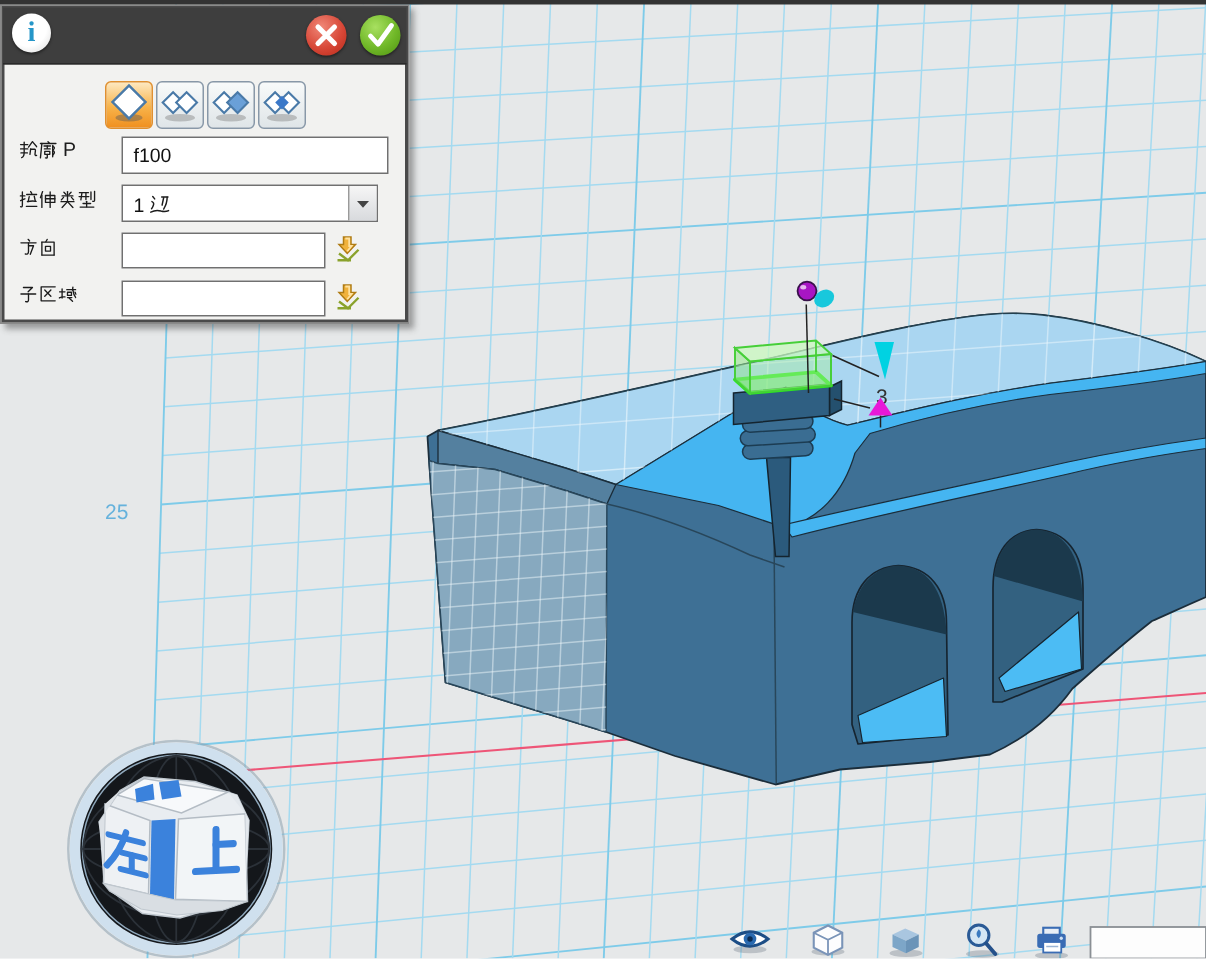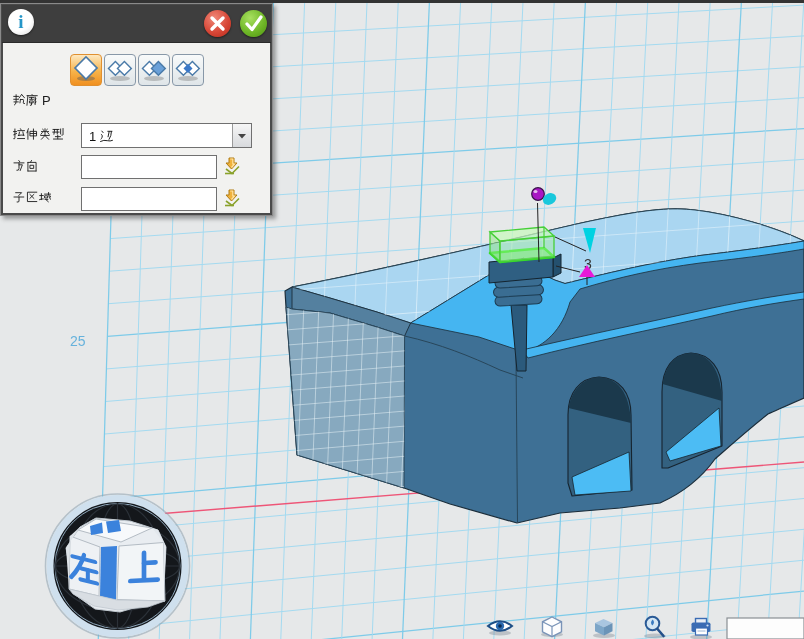--- a/index.html
+++ b/index.html
@@ -347,20 +347,21 @@
               <path d="M30,44 H62"></path>
               <path d="M32,58 H60 V74 H32 Z"></path>
               <path d="M46,74 V92 Q46,96 36,94"></path>
               <path d="M76,24 V88"></path>
               <path d="M76,30 Q94,36 78,50"></path>
               <path d="M76,54 Q94,60 78,76"></path>
             </g>
           </svg>
           <span style="font-family:'Liberation Sans',sans-serif;font-size:13px;color:#1c1c1c;margin-left:3px">P</span>
         </span></div>
+ <div style="position:absolute;left:80px;top:87px;width:169px;height:23px;background:#fff;border:1px solid #707070;font-family:'Liberation Sans',sans-serif;font-size:13px;color:#111;line-height:23px;padding-left:7px">f100</div>
  <div style="position:absolute;left:12px;top:122px"><span style="display:inline-flex;align-items:center;gap:1px">
           <svg width="12" height="12" viewBox="0 0 100 100" style="display:block">
             <g transform="translate(0,0) scale(1.0) " fill="none" stroke="#1c1c1c" stroke-width="7.5" stroke-linecap="round" stroke-linejoin="round">
               <path d="M16,8 V82 Q16,94 6,90"></path>
               <path d="M4,30 H30"></path>
               <path d="M6,56 Q18,50 30,46"></path>
               <path d="M62,6 L68,16"></path>
               <path d="M40,22 H96"></path>
               <path d="M54,34 L48,62"></path>
               <path d="M82,32 L88,60"></path>

